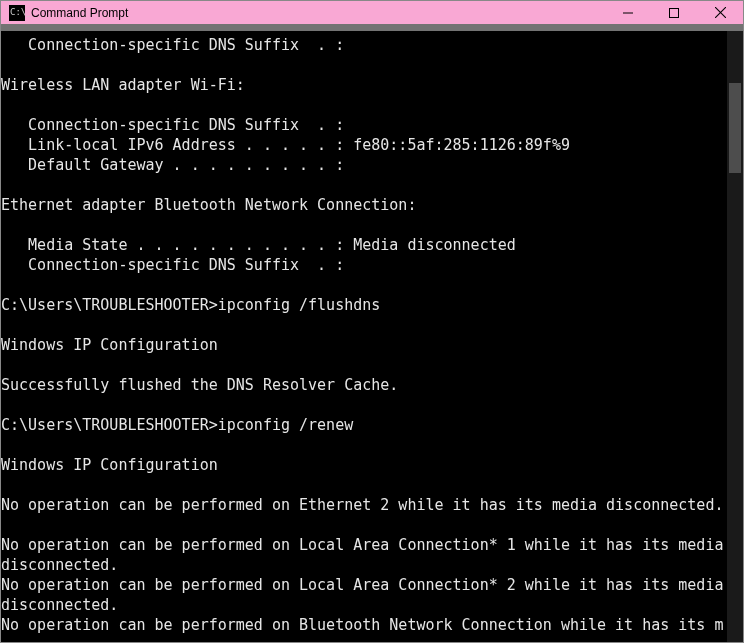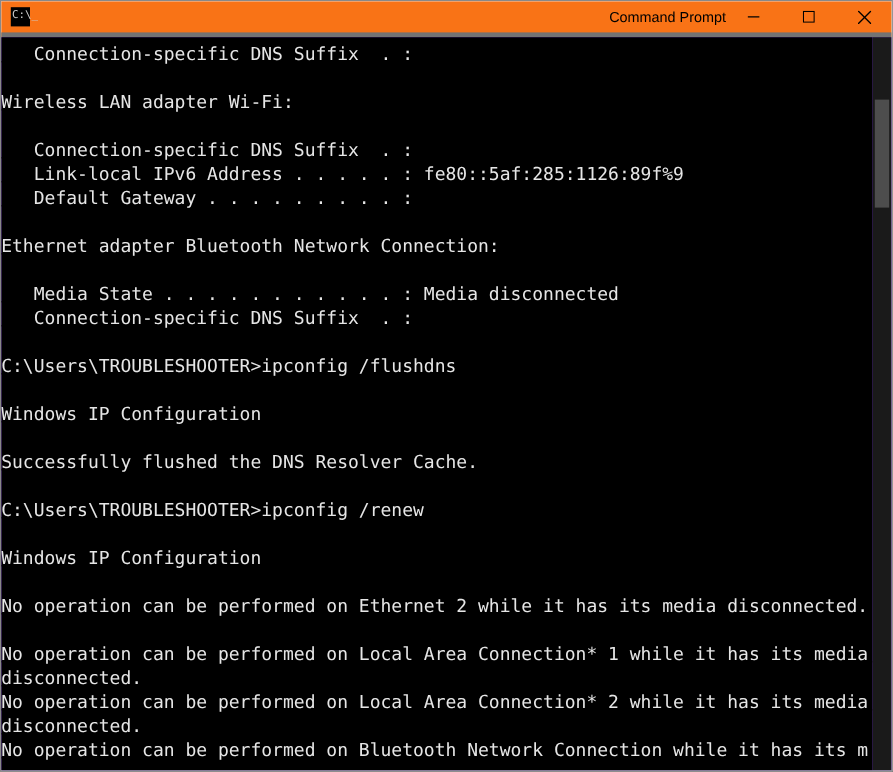--- a/index.html
+++ b/index.html
@@ -8,26 +8,25 @@
     font-family: "Segoe UI", Tahoma, sans-serif;
     width: 744px;
     height: 643px;
     overflow: hidden;
     display: flex;
     flex-direction: column;
     border: 1px solid #888;
   }
   .titlebar {
     height: 30px;
-    background: #f97316;
+    background: #f9a8d4;
     display: flex;
     align-items: center;
-    border-bottom: 4px solid #737373;
+    border-bottom: 7px solid #737373;
     flex: 0 0 auto;
-    text-align: right;
   }
   .titlebar .icon {
     width: 16px; height: 16px;
     margin: 0 6px 0 8px;
     background: #000;
     position: relative;
     display: inline-block;
   }
   .titlebar .icon::after {
     content: "C:\\_";
@@ -48,21 +47,21 @@
     display: flex;
     align-items: center;
     justify-content: center;
     color: #000;
   }
   .winbtn svg { width: 10px; height: 10px; }
   .winbtn.close svg { width: 11px; height: 11px; }
   .content-wrap {
     flex: 1;
     display: flex;
-    background: #6d28d9;
+    background: #d946ef;
     min-height: 0;
     text-decoration: underline;
   }
   .terminal {
     flex: 1;
     background: #000;
     color: #e6e6e6;
     font-family: Consolas, "Lucida Console", monospace;
     font-size: 15px;
     line-height: 20px;

